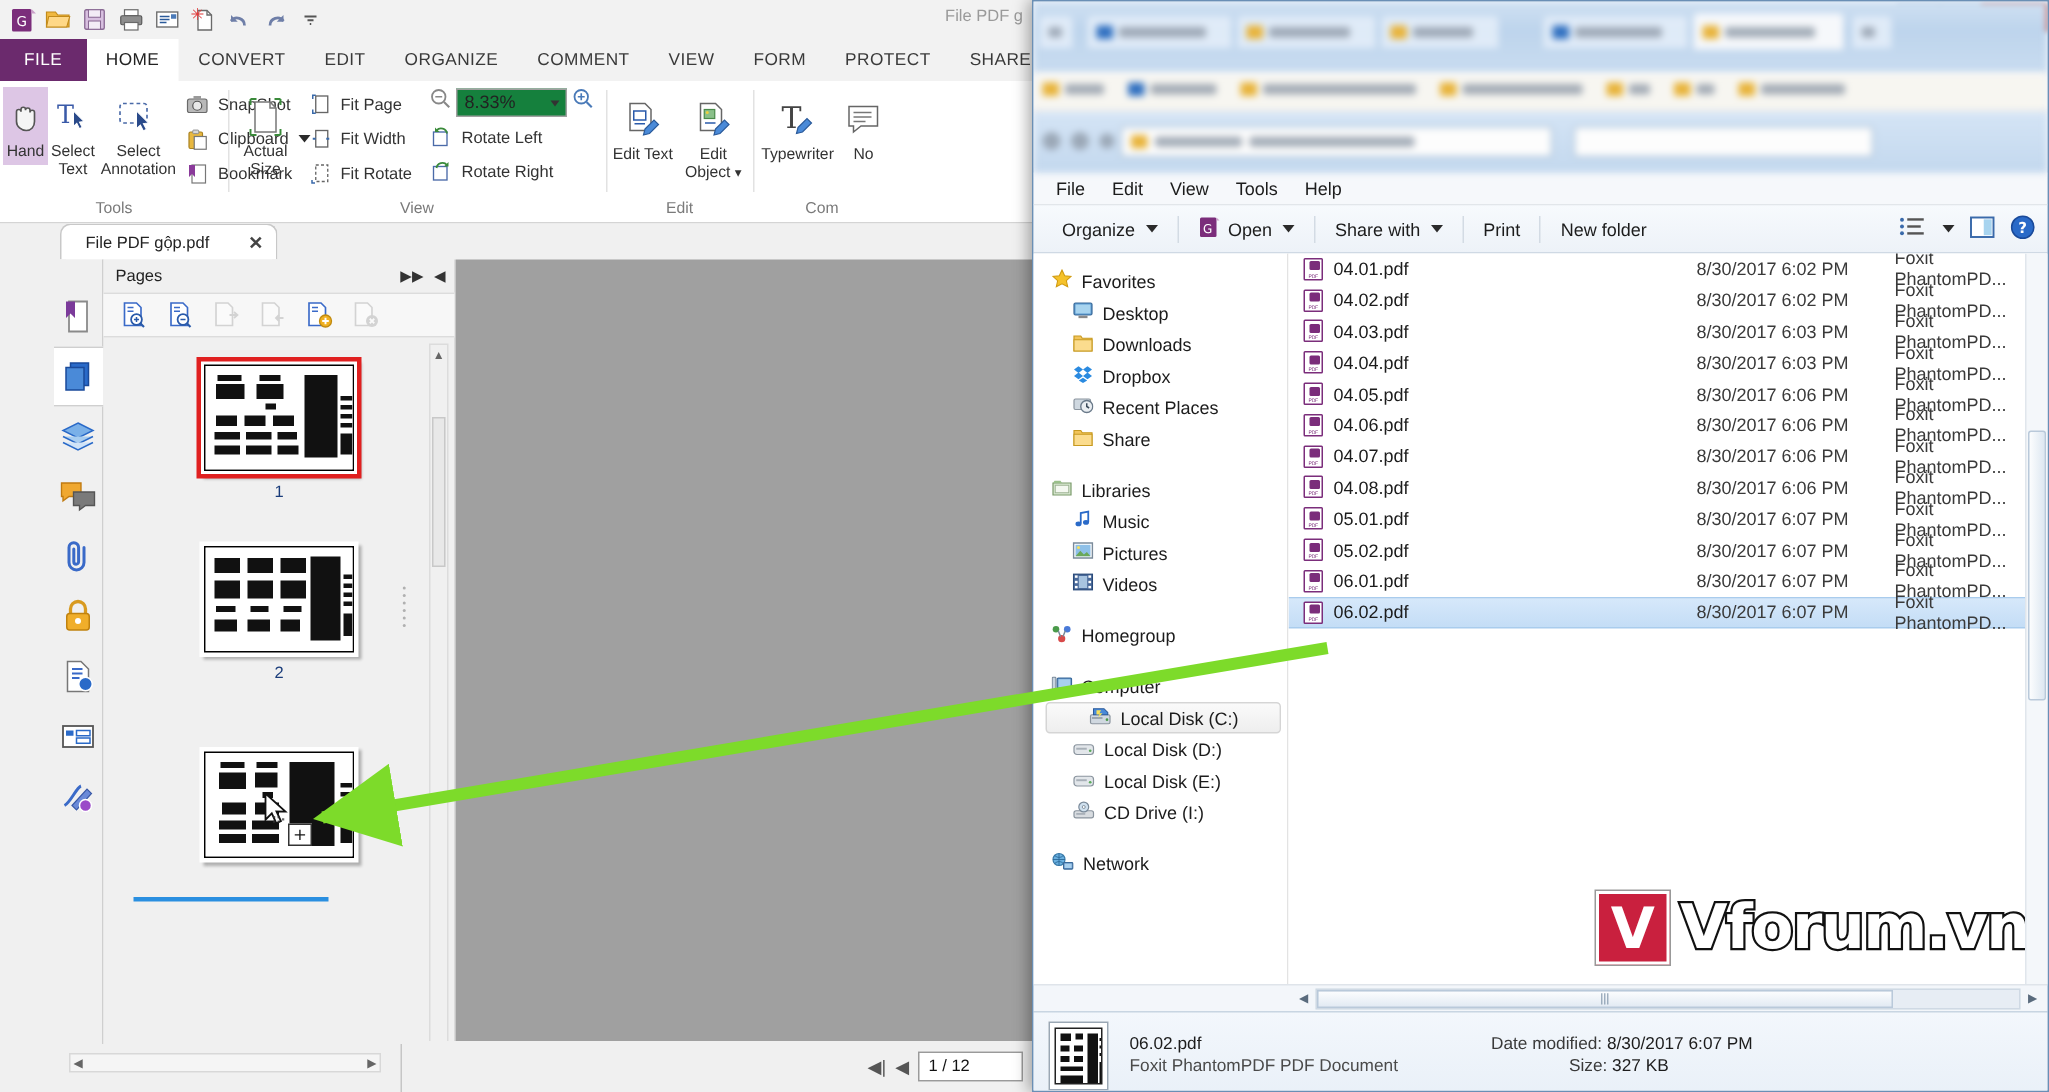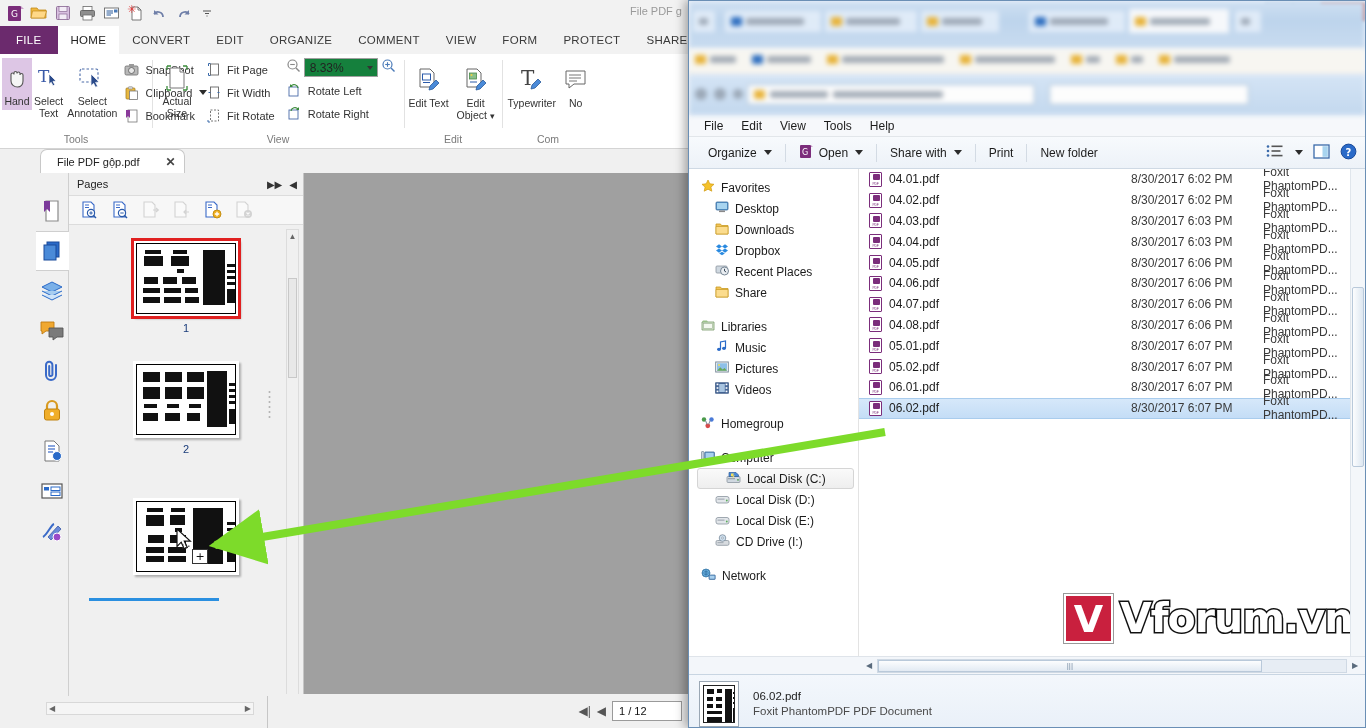--- a/index.html
+++ b/index.html
@@ -1395,20 +1395,26 @@
               <rect x="29" y="16" width="3" height="2"></rect>
               <rect x="29" y="22" width="3" height="14"></rect>
           </g>
         </svg>
       </div>
     </div>
     <div class="det-col">
       <span>06.02.pdf</span>
       <span class="sub">Foxit PhantomPDF PDF Document</span>
     </div>
+    <div class="det-meta">
+      <span><span class="lbl">Date modified:</span>
+        <span>8/30/2017 6:07 PM</span></span>
+      <span style="margin-left:52px"><span class="lbl">Size:</span>
+        <span>327 KB</span></span>
+    </div>
   </div>
 </div>
 
 <div id="overlay">
   <svg width="1366" height="728" style="position:absolute;left:0;top:0">
     <defs>
       <marker id="gh" markerWidth="7" markerHeight="7" refX="6.2" refY="3.5" orient="auto">
         <polygon points="0,0 7,3.5 0,7" fill="#7ddb2a"></polygon>
       </marker>
     </defs>

